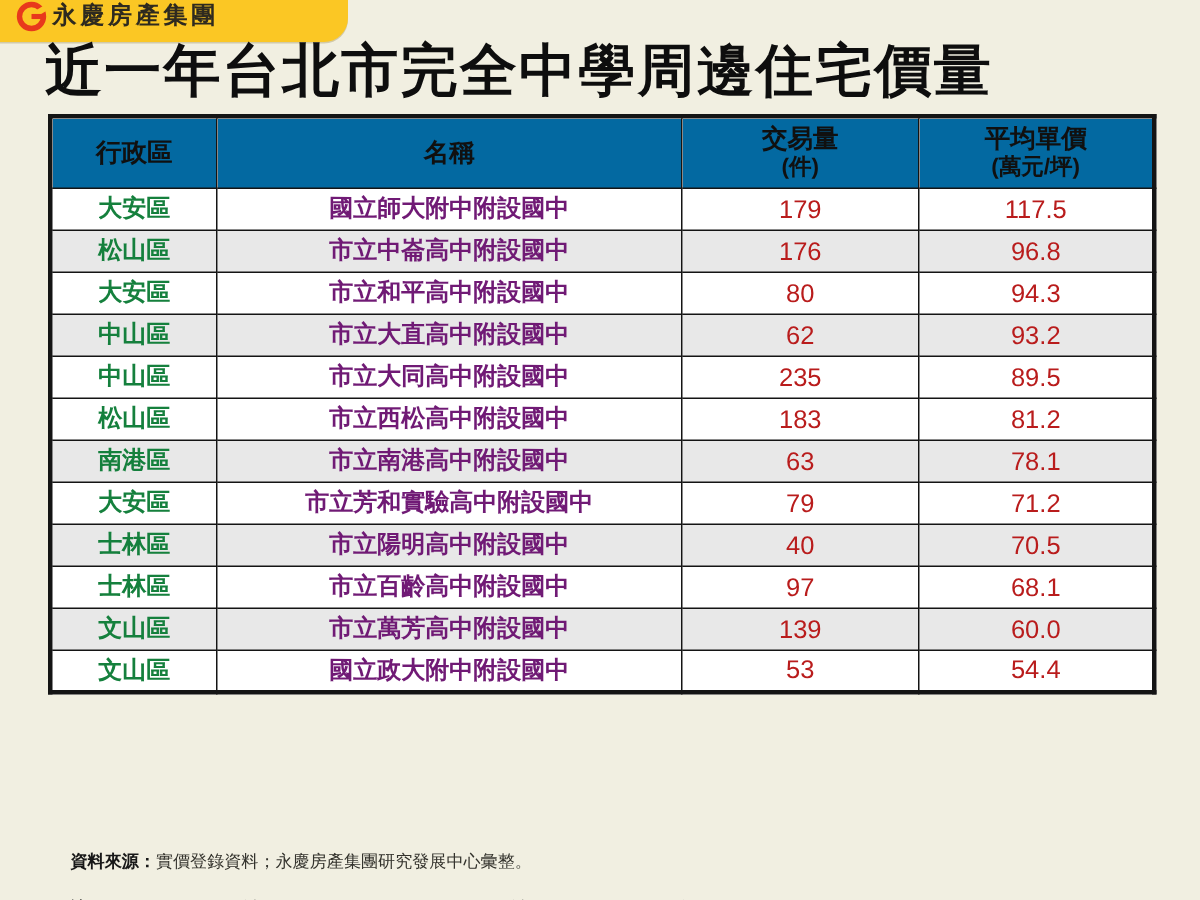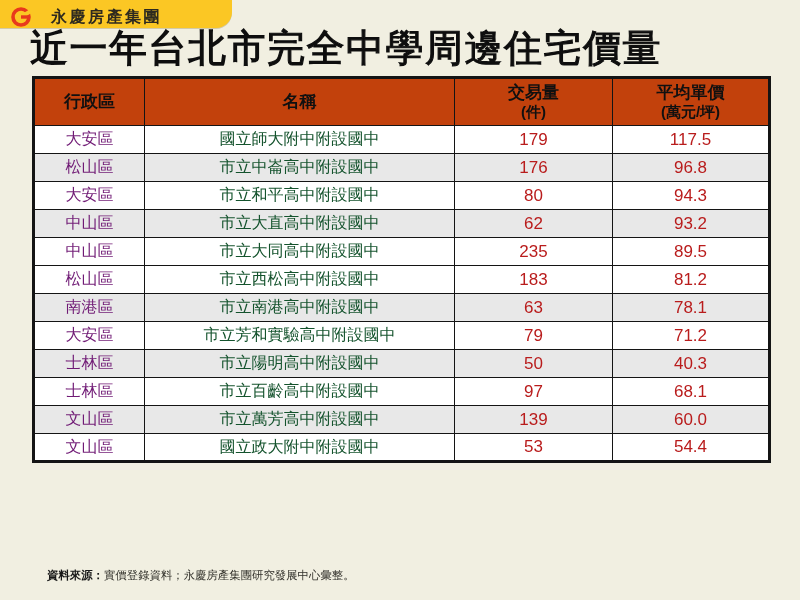--- a/index.html
+++ b/index.html
@@ -6,21 +6,21 @@
   html,body{width:800px;height:600px}
   body{
     position:relative;overflow:hidden;
     background:#F1EFE1;
     font-family:"Liberation Sans","DejaVu Sans",sans-serif;
   }
   
   .badge{
     position:absolute;left:0;top:0;width:232px;height:28px;
     background:#FBC724;border-bottom-right-radius:16px;
-    display:flex;align-items:flex-end;gap:19px;padding-left:10px;
+    display:flex;align-items:flex-start;gap:3px;padding-left:10px;
     box-shadow:0 1px 0 rgba(120,90,0,.25);
   }
   .logo-mark{display:flex;align-items:center}
   .badge-text{font-size:16px;font-weight:bold;color:#2E2A1F;letter-spacing:2.5px;white-space:nowrap}
   
   .title{
     position:absolute;left:30px;top:28px;
     font-size:38px;font-weight:600;color:#0E0E0E;
     white-space:nowrap;letter-spacing:1.5px;line-height:1.1;
   }
@@ -30,27 +30,27 @@
     position:absolute;left:32px;top:76px;width:736px;
     border-collapse:collapse;table-layout:fixed;background:#FFFFFF;
     border:3px solid #141414;
   }
   col.c-district{width:111px}
   col.c-school{width:310px}
   col.c-volume{width:158px}
   col.c-price{width:157px}
   th,td{border:1.5px solid #141414;text-align:center;vertical-align:middle;overflow:hidden}
   thead th{
-    background:#c2410c;height:48px;
+    background:#0369a1;height:48px;
     font-size:17px;font-weight:bold;color:#101010;line-height:1.25;
   }
   th .sub{font-size:15px;font-weight:bold}
   tbody td{height:28px;font-size:16px}
-  td.district{font-weight:normal;color:#701a75}
-  td.school{font-weight:normal;color:#14532d}
+  td.district{font-weight:bold;color:#15803d}
+  td.school{font-weight:bold;color:#701a75}
   td.num{color:#b91c1c;font-size:17px;font-weight:400}
   tr.alt td{background:#E8E8E8}
   
   .footnotes{
     position:absolute;left:30px;top:551px;width:748px;
     font-size:11.4px;line-height:1.27;color:#33322C;
   }
   .footnotes .fl{margin:17px}
   .footnotes b{color:#181818}
 </style>
@@ -140,22 +140,22 @@
   </tr>
       <tr>
     <td class="district">大安區</td>
     <td class="school">市立芳和實驗高中附設國中</td>
     <td class="num">79</td>
     <td class="num">71.2</td>
   </tr>
       <tr class="alt">
     <td class="district">士林區</td>
     <td class="school">市立陽明高中附設國中</td>
-    <td class="num">50</td>
-    <td class="num">40.3</td>
+    <td class="num">40</td>
+    <td class="num">70.5</td>
   </tr>
       <tr>
     <td class="district">士林區</td>
     <td class="school">市立百齡高中附設國中</td>
     <td class="num">97</td>
     <td class="num">68.1</td>
   </tr>
       <tr class="alt">
     <td class="district">文山區</td>
     <td class="school">市立萬芳高中附設國中</td>

